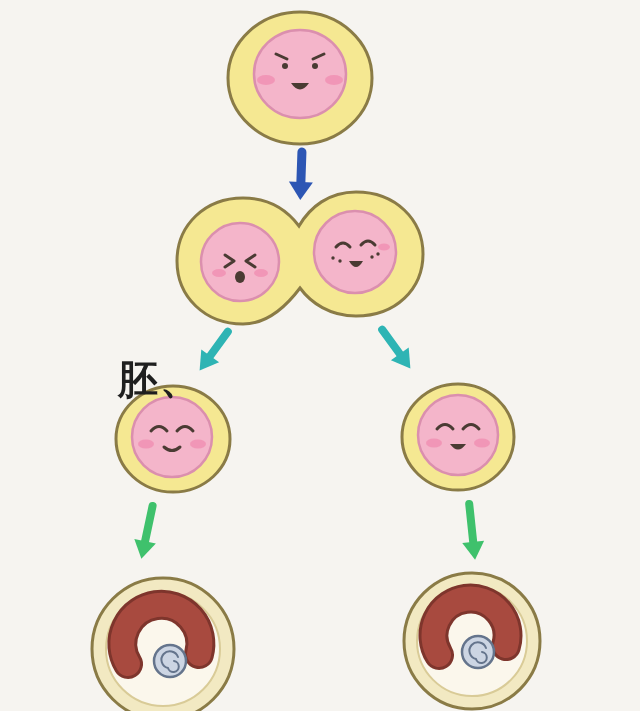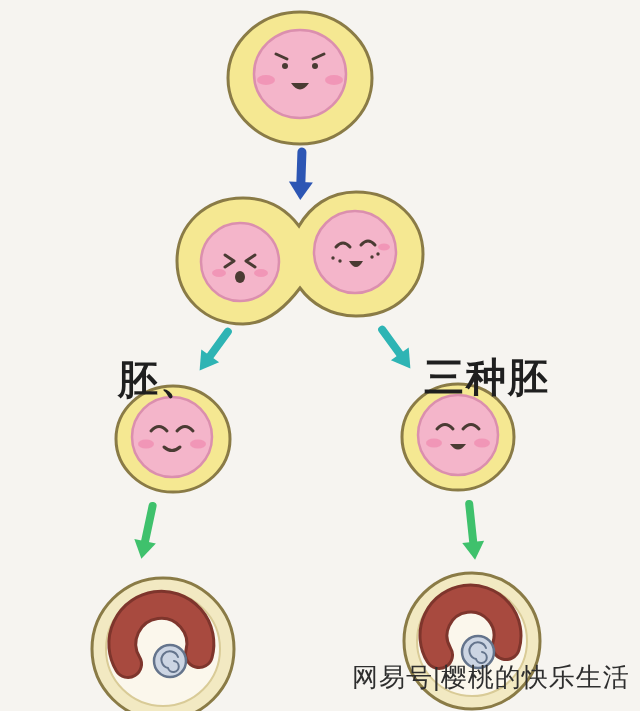--- a/index.html
+++ b/index.html
@@ -145,17 +145,15 @@
       <circle class="embryo-ring" cx="472" cy="641" r="68"></circle>
       <circle class="embryo-inner" cx="472" cy="641" r="55"></circle>
       <path class="emb-dark" d="M 439,655 A 37 37 0 1 1 506,646"></path>
       <path class="emb-main" d="M 439,655 A 37 37 0 1 1 506,646"></path>
       <circle class="fetus" cx="478" cy="652" r="16"></circle>
       <path class="spiral" d="M 486,648 a 8.5 8.5 0 1 0 -10 11 a 5.5 5.5 0 1 0 6 -7"></path>
     </g>
   </svg>
 
   <div class="watermark wm-left">胚、</div>
-  <div class="watermark wm-right">三种胚</div>
 
-  <div class="credit"><span>网易号</span><span>|</span><span>樱桃的快乐生活</span></div>
 
 </div>
 
 </body></html>

